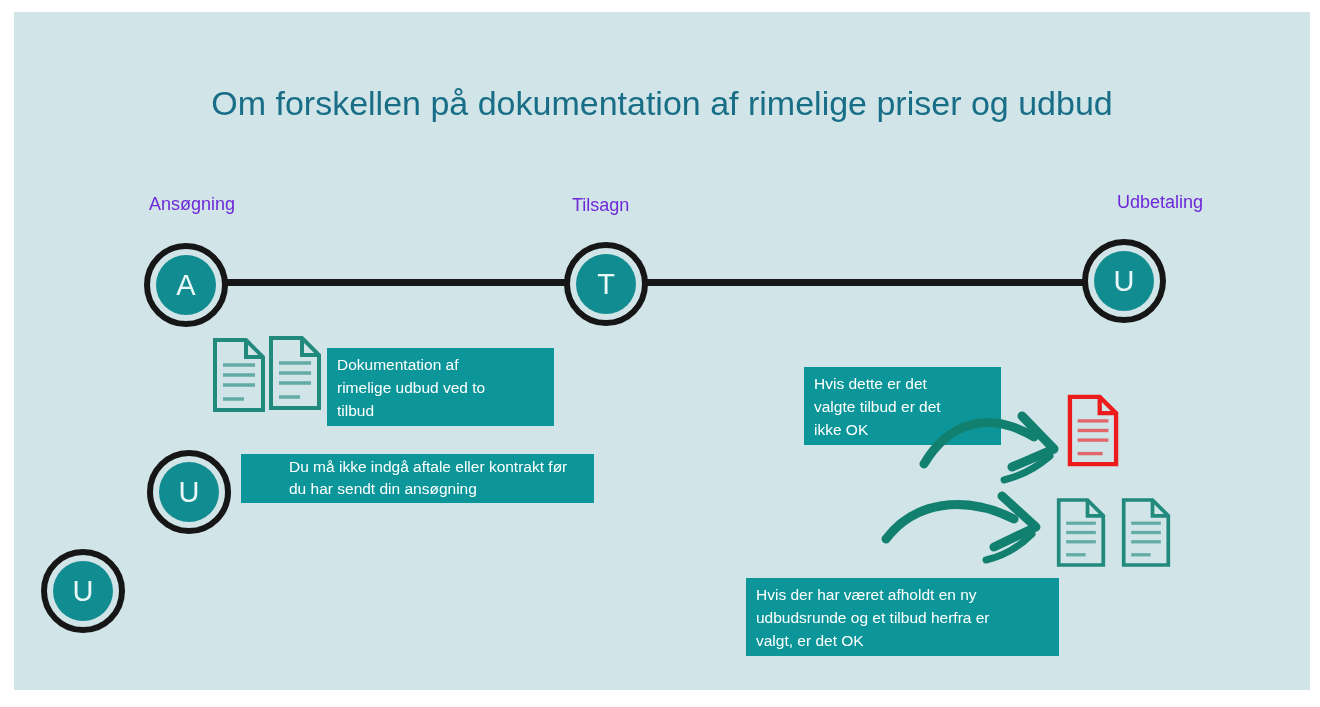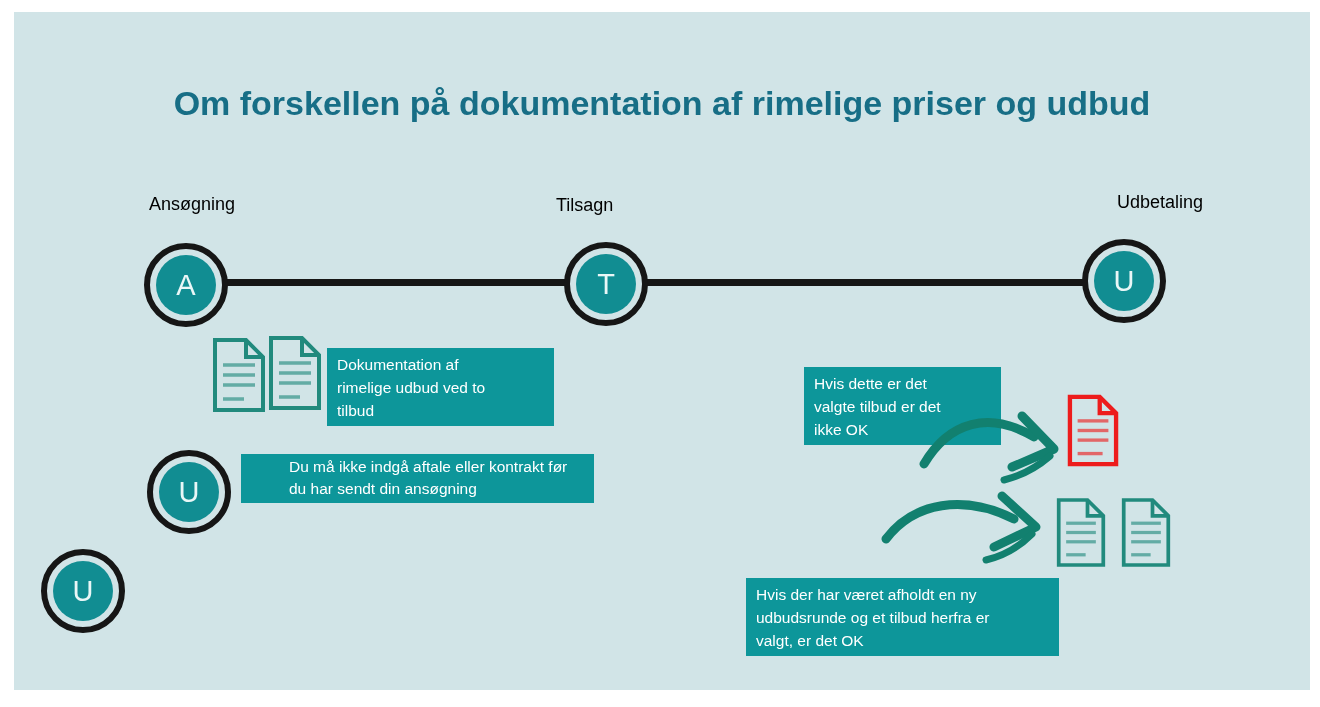--- a/index.html
+++ b/index.html
@@ -8,27 +8,27 @@
     background: #ffffff;
     font-family: "Liberation Sans", sans-serif;
     position: relative;
     overflow: hidden;
   }
   .stage { position: absolute; left: 14px; top: 12px; width: 1296px; height: 678px; background: #d1e4e7; }
 
   .title {
     position: absolute; left: 0; top: 72px; width: 100%;
     text-align: center;
-    font-size: 34px; font-weight: bold; color: #176e86;
+    font-size: 34px; font-weight: normal; color: #176e86;
     letter-spacing: 0;
   }
 
   .stage-label {
     position: absolute;
-    font-size: 18px; color: #000000;
+    font-size: 18px; color: #6d28d9;
   }
 
   .timeline-line {
     position: absolute; left: 172px; top: 267px; width: 938px; height: 7px;
     background: #161616; z-index: 1;
   }
 
   .node {
     position: absolute; z-index: 2;
     width: 72px; height: 72px;
@@ -55,21 +55,21 @@
   .doc-icon, .arrow-icon { position: absolute; }
 </style>
 </head>
 <body>
 
 <div class="stage">
 
   <div class="title">Om forskellen på dokumentation af rimelige priser og udbud</div>
 
   <div class="stage-label" style="left:135px; top:182px;">Ansøgning</div>
-  <div class="stage-label" style="left:542px; top:183px;">Tilsagn</div>
+  <div class="stage-label" style="left:558px; top:183px;">Tilsagn</div>
   <div class="stage-label" style="left:1103px; top:180px;">Udbetaling</div>
 
   <div class="timeline-line"></div>
 
   <div class="node" style="left:130px; top:231px;">
     <div class="inner">A</div>
   </div>
   <div class="node" style="left:550px; top:230px;">
     <div class="inner">T</div>
   </div>

